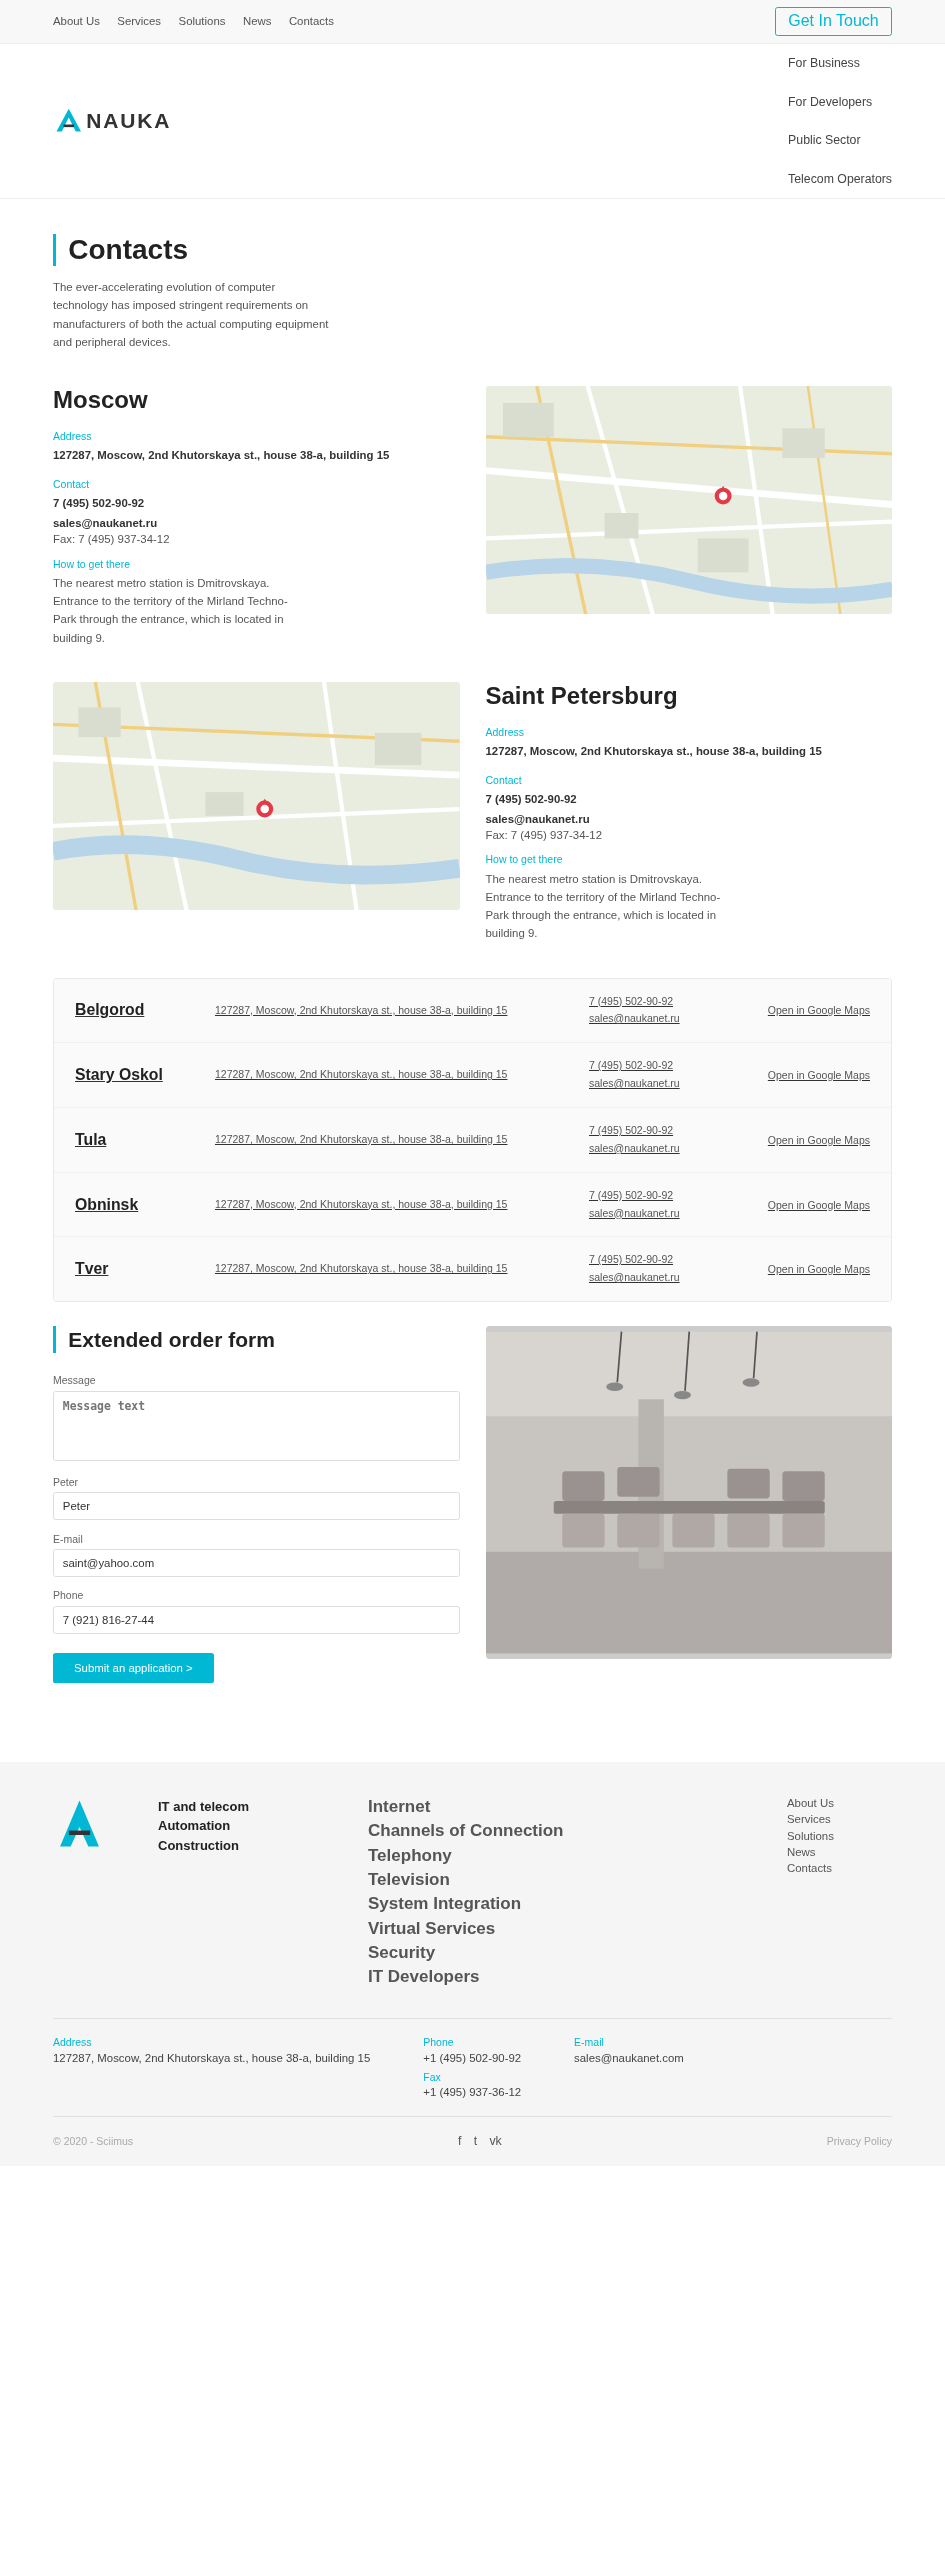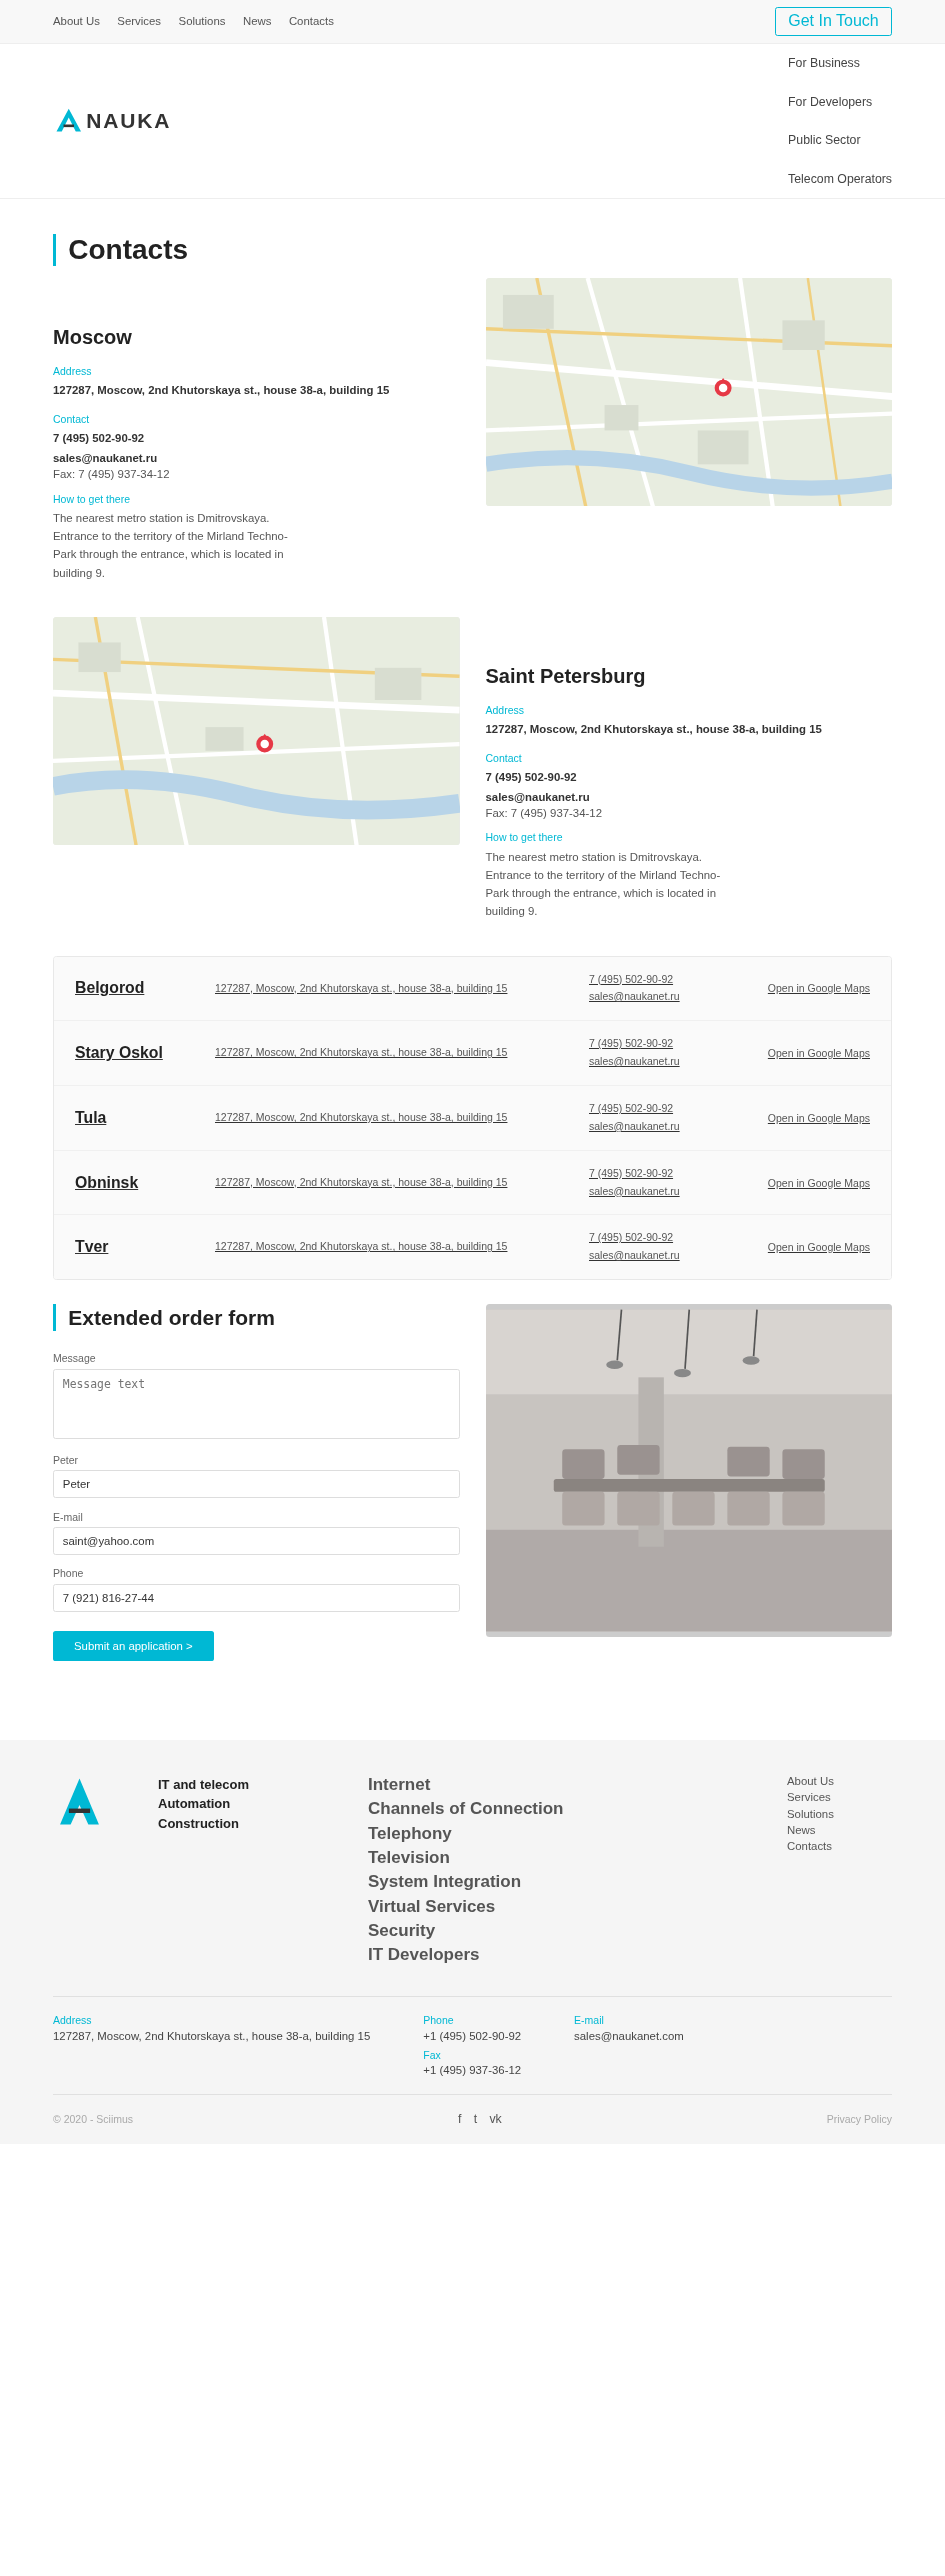--- a/index.html
+++ b/index.html
@@ -20,21 +20,21 @@
     .main { padding: 35px 53px; }
 
     
     .section-title { font-size: 28px; font-weight: bold; color: #222; border-left: 3.5px solid #00b8d4; padding-left: 12.3px; margin-bottom: 12.3px; }
     .section-desc { font-size: 11.4px; color: #555; max-width: 280px; line-height: 1.6; margin-bottom: 35px; }
 
     
     .city-block { display: flex; gap: 26px; margin-bottom: 35px; align-items: flex-start; }
     .city-info { flex: 1; }
     .city-map { flex: 1; height: 228px; background: #e8e8e8; border-radius: 3.5px; overflow: hidden; position: relative; }
-    .city-name { font-size: 20px; font-weight: bold; color: #222; margin-bottom: 15.8px; margin-top: 48px; }
+    .city-name { font-size: 24px; font-weight: bold; color: #222; margin-bottom: 15.8px; }
     .info-label { color: #00b8d4; font-size: 10.5px; margin-bottom: 4.4px; margin-top: 12.3px; }
     .info-value { font-size: 11.4px; color: #333; line-height: 1.7; font-weight: 600; }
     .info-fax { font-size: 11.4px; color: #555; font-weight: normal; }
     .info-how { font-size: 11.4px; color: #555; line-height: 1.6; max-width: 245px; }
 
     
     .city-block-reverse { flex-direction: row-reverse; }
 
     
     .cities-table { border: 0.9px solid #e8e8e8; border-radius: 3.5px; margin-bottom: 24px; overflow: hidden; text-decoration: underline; }
@@ -47,21 +47,21 @@
     .city-row-map a { color: #555; font-size: 10.5px; text-decoration: none; }
 
     
     .extended-section { display: flex; gap: 26px; margin-bottom: 44px; }
     .form-side { flex: 1; }
     .form-image { flex: 1; height: 333px; background: #ccc; border-radius: 3.5px; overflow: hidden; }
     .form-title { font-size: 21px; font-weight: bold; color: #222; border-left: 3.5px solid #00b8d4; padding-left: 12.3px; margin-bottom: 21px; line-height: 1.3; }
     .form-group { margin-bottom: 12.3px; }
     .form-label { font-size: 10.5px; color: #666; margin-bottom: 4.4px; display: block; }
     .form-input { width: 100%; border: 0.9px solid #ddd; border-radius: 2.6px; padding: 7px 8.8px; font-size: 11.4px; color: #333; background: #fff; }
-    .form-textarea { width: 100%; border: 0.9px solid #ddd; border-radius: 2.6px; padding: 7px 8.8px; font-size: 11.4px; color: #aaa; background: #fff; height: 70px; resize: none; }
+    .form-textarea { width: 100%; border: 0.9px solid #ddd; border-radius: 2.6px; padding: 7px 8.8px; font-size: 11.4px; color: #aaa; background: #fff; height: 70px; resize: none; font-weight: bold; }
     .btn-submit { background: #00b8d4; color: #fff; border: none; padding: 8.8px 21px; border-radius: 2.6px; font-size: 11.4px; cursor: pointer; margin-top: 7px; }
 
     
     .footer { background: #f5f5f5; padding: 35px 53px 17.5px; }
     .footer-top { display: flex; gap: 35px; margin-bottom: 26px; }
     .footer-logo { width: 70px; }
     .footer-brand { width: 175px; }
     .footer-brand-name { font-size: 13px; font-weight: bold; color: #222; line-height: 1.5; }
     .footer-links-col { flex: 1; }
     .footer-links-col a { display: block; color: #555; text-decoration: none; font-size: 17px; margin-bottom: 4.4px; font-weight: bold; }
@@ -110,20 +110,21 @@
     <a href="#">For Business</a>
     <a href="#">For Developers</a>
     <a href="#">Public Sector</a>
     <a href="#">Telecom Operators</a>
   </nav>
 </div>
 
 <div class="main">
 
   <h1 class="section-title">Contacts</h1>
+  <p class="section-desc">The ever-accelerating evolution of computer technology has imposed stringent requirements on manufacturers of both the actual computing equipment and peripheral devices.</p>
 
   <div class="city-block">
     <div class="city-info">
       <h2 class="city-name">Moscow</h2>
       <div class="info-label">Address</div>
       <div class="info-value">127287, Moscow, 2nd Khutorskaya st., house 38-a, building 15</div>
       <div class="info-label">Contact</div>
       <div class="info-value">7 (495) 502-90-92</div>
       <div class="info-value">sales@naukanet.ru</div>
       <div class="info-fax">Fax: 7 (495) 937-34-12</div>

